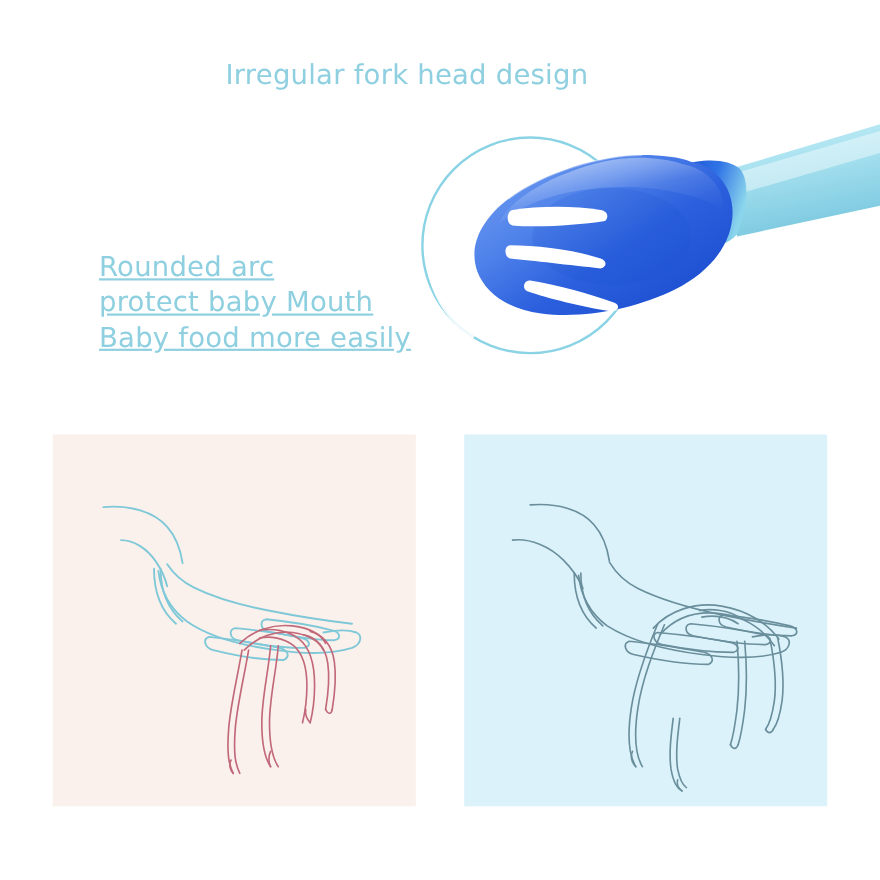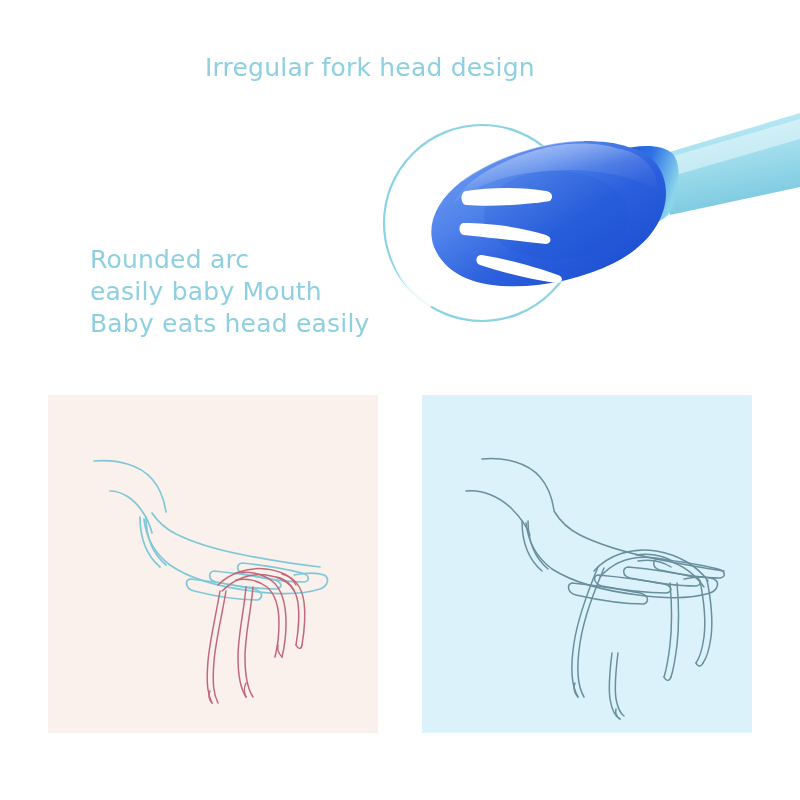--- a/index.html
+++ b/index.html
@@ -29,22 +29,23 @@
     white-space: nowrap;
     line-height: 1.27;
   }
   #caption-top {
     left: 205px;
     top: 52px;
     font-size: 25px;
   }
   #caption-left {
     left: 90px;
-    top: 244px;
+    top: 227px;
     font-size: 25px;
+    text-decoration: underline;
   }
   .caption-line { display: block; }
 
   
   #product-photo {
     position: absolute;
     left: 370px;
     top: 95px;
     width: 430px;
     height: 265px;
@@ -77,22 +78,22 @@
 <body>
 
 <div id="page">
 
   <div class="caption" id="caption-top">
     <span class="caption-line">Irregular fork head design</span>
   </div>
 
   <div class="caption" id="caption-left">
     <span class="caption-line">Rounded arc</span>
-    <span class="caption-line">easily baby Mouth</span>
-    <span class="caption-line">Baby eats head easily</span>
+    <span class="caption-line">protect baby Mouth</span>
+    <span class="caption-line">Baby food more easily</span>
   </div>
 
   <div id="product-photo">
     <svg width="430" height="265" viewBox="0 0 430 265" xmlns="http://www.w3.org/2000/svg">
       <defs>
         <linearGradient id="bowlGrad" x1="0" y1="0.15" x2="0.85" y2="0.95">
           <stop offset="0%" stop-color="#6f9cf0"></stop>
           <stop offset="32%" stop-color="#4f82ea"></stop>
           <stop offset="62%" stop-color="#2b5fdd"></stop>
           <stop offset="100%" stop-color="#1a4ed0"></stop>

